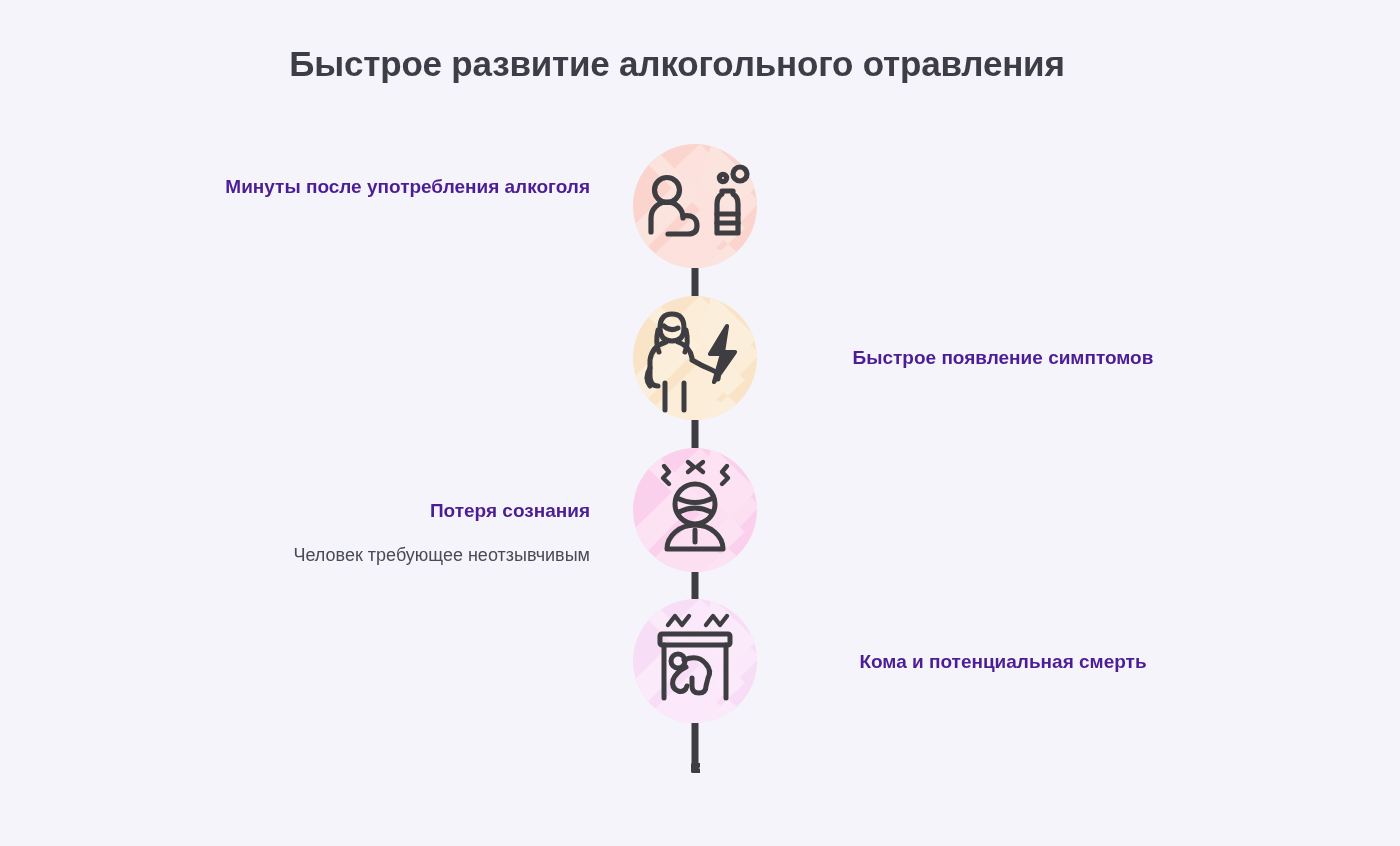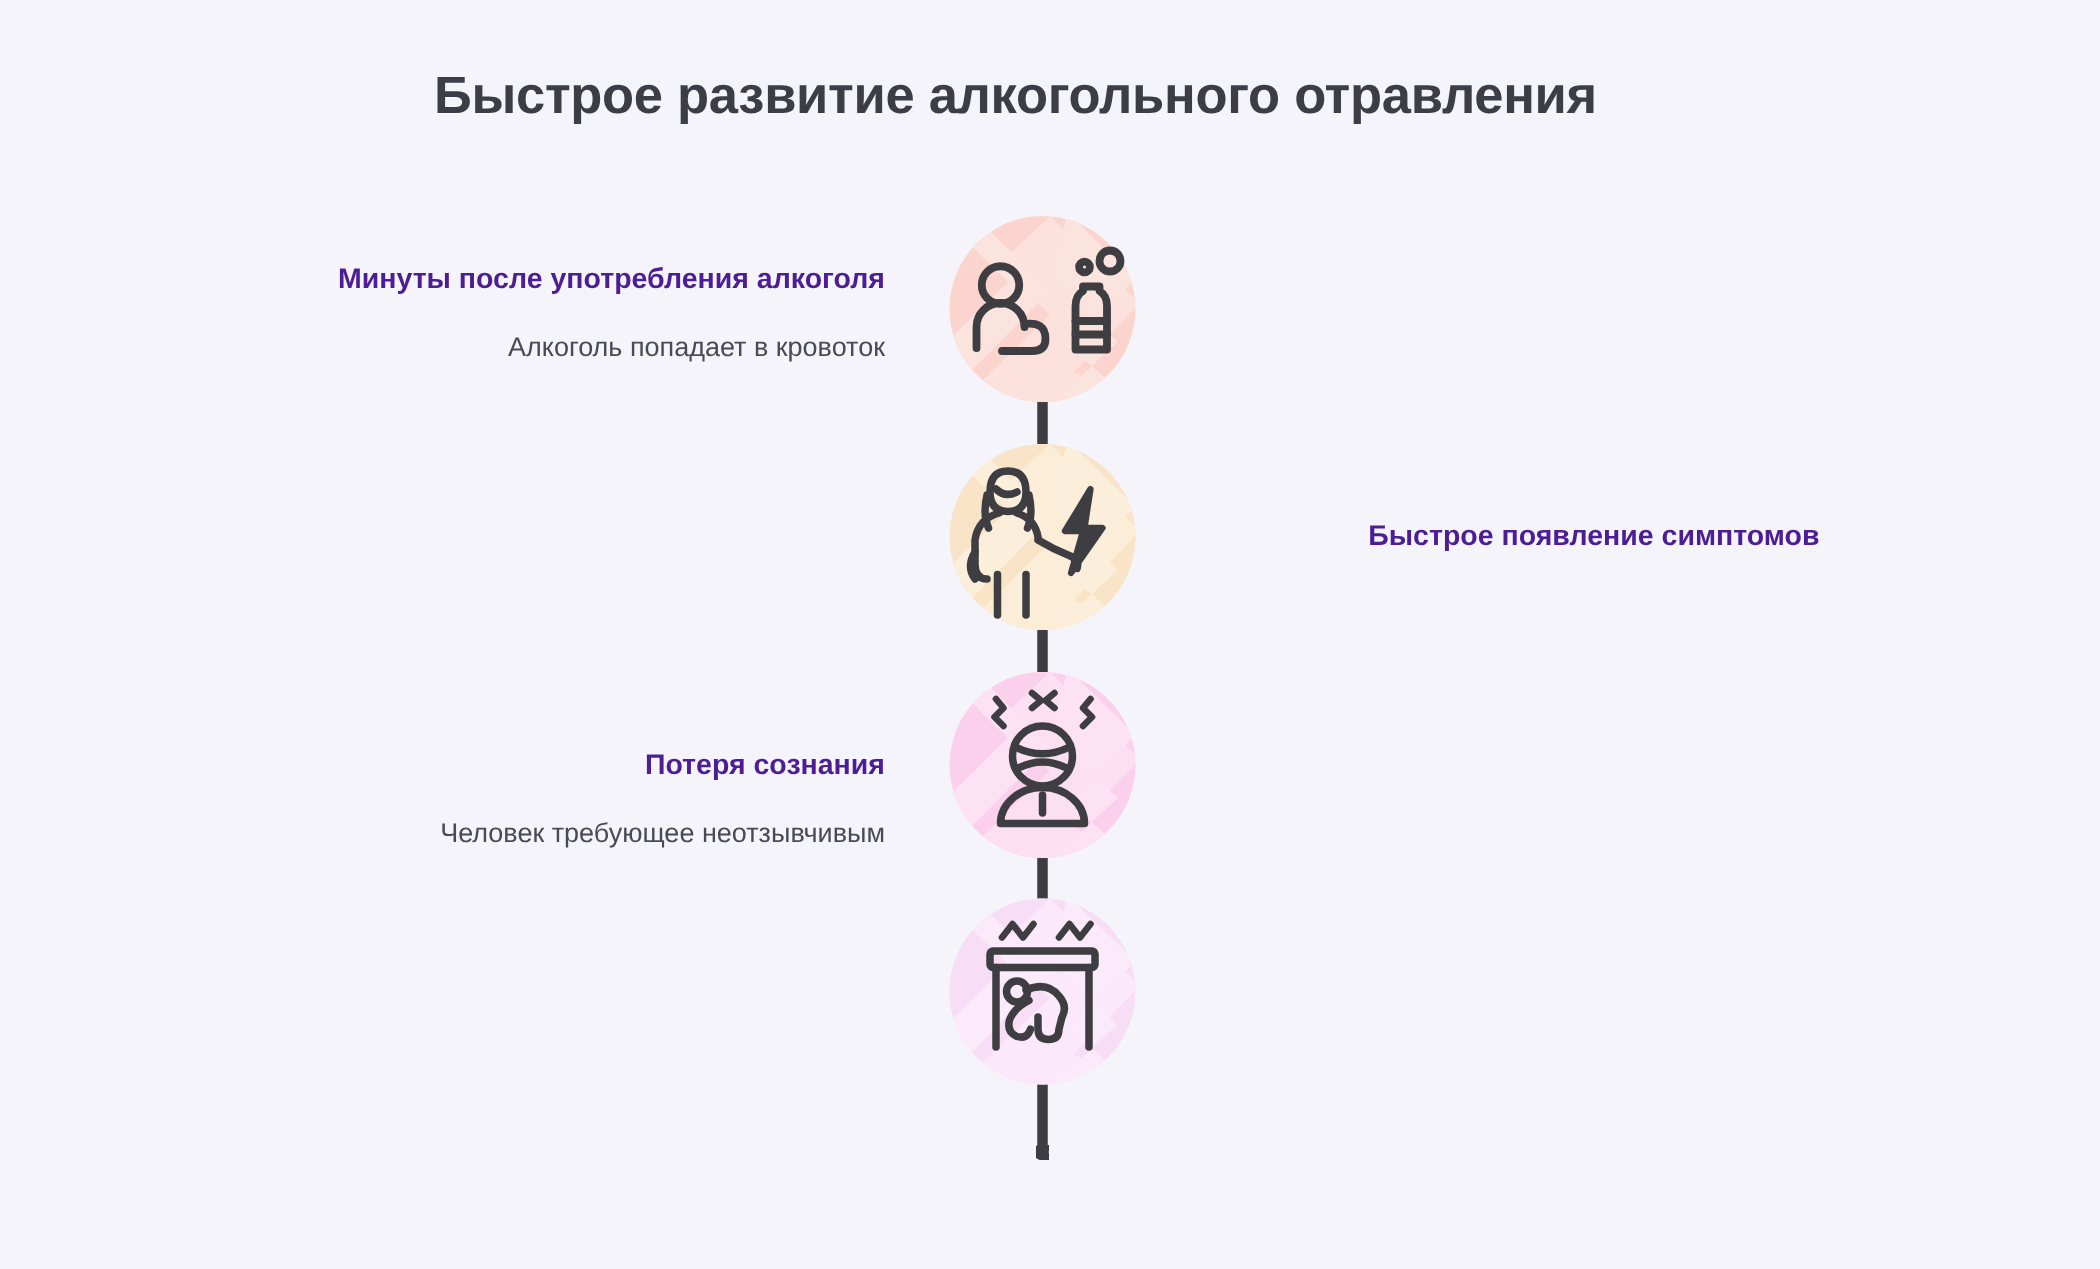--- a/index.html
+++ b/index.html
@@ -45,21 +45,21 @@
   .step-text {
     position: absolute;
     width: 420px;
   }
   .step-text.left {
     right: 810px;
     text-align: right;
   }
   .step-text.right {
     left: 793px;
-    text-align: right;
+    text-align: center;
   }
   .step-heading {
     font-size: 19px;
     font-weight: bold;
     color: #4c1d95;
     line-height: 1.35;
     margin: 0;
   }
   .step-desc {
     font-size: 18px;
@@ -199,28 +199,28 @@
 
         <circle cx="678" cy="531" r="7"></circle>
         <path d="M684,530 q14,-6 22,4 q6,7 2,14 L706,556 q0,7 -7,7 q-7,0 -7,-7 L692,548"></path>
         <path d="M686,537 q-10,5 -13,13 q-2,8 5,11 q7,2 9,-5"></path>
       </g>
     </g>
   </svg>
 
   <div class="step-text left tx-0">
     <p class="step-heading">Минуты после употребления алкоголя</p>
-    <p class="step-desc">Алкоголь попадает в кровоток</p>
   </div>
 
   <div class="step-text right tx-1">
     <p class="step-heading">Быстрое появление симптомов</p>
   </div>
 
   <div class="step-text left tx-2">
     <p class="step-heading">Потеря сознания</p>
     <p class="step-desc">Человек требующее неотзывчивым</p>
   </div>
 
   <div class="step-text right tx-3">
+    <p class="step-heading">Кома и потенциальная смерть</p>
   </div>
 
 </div>
 
 </body></html>

